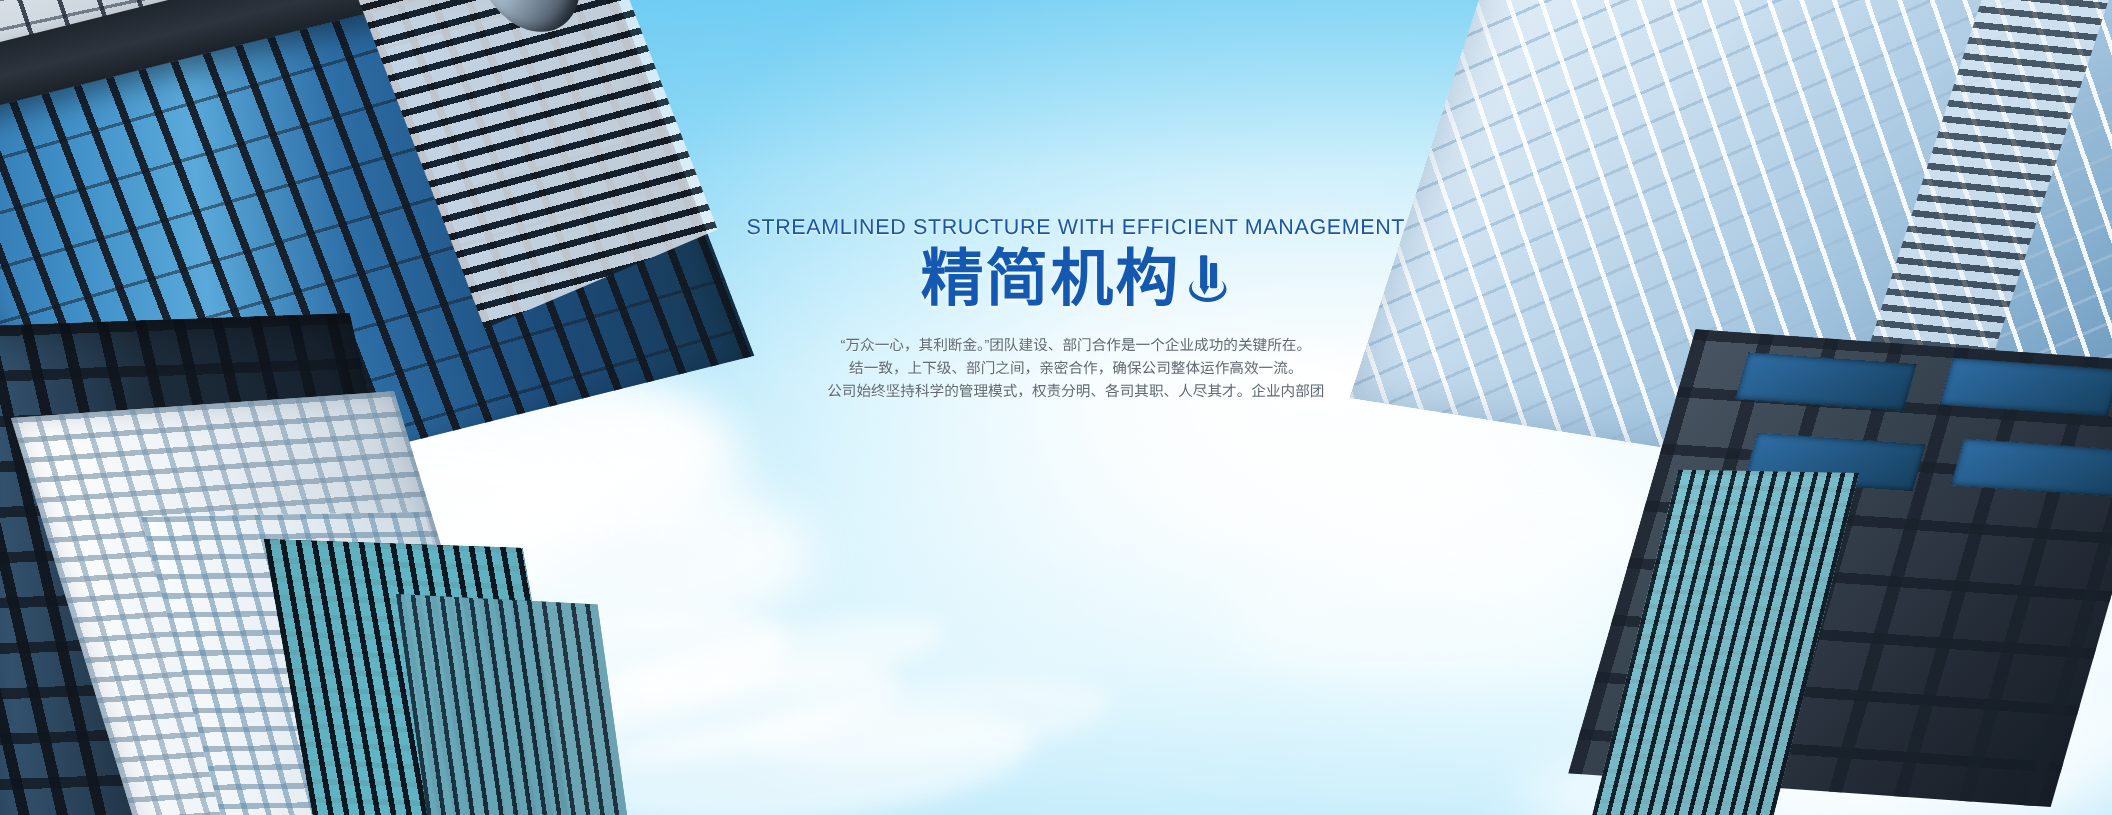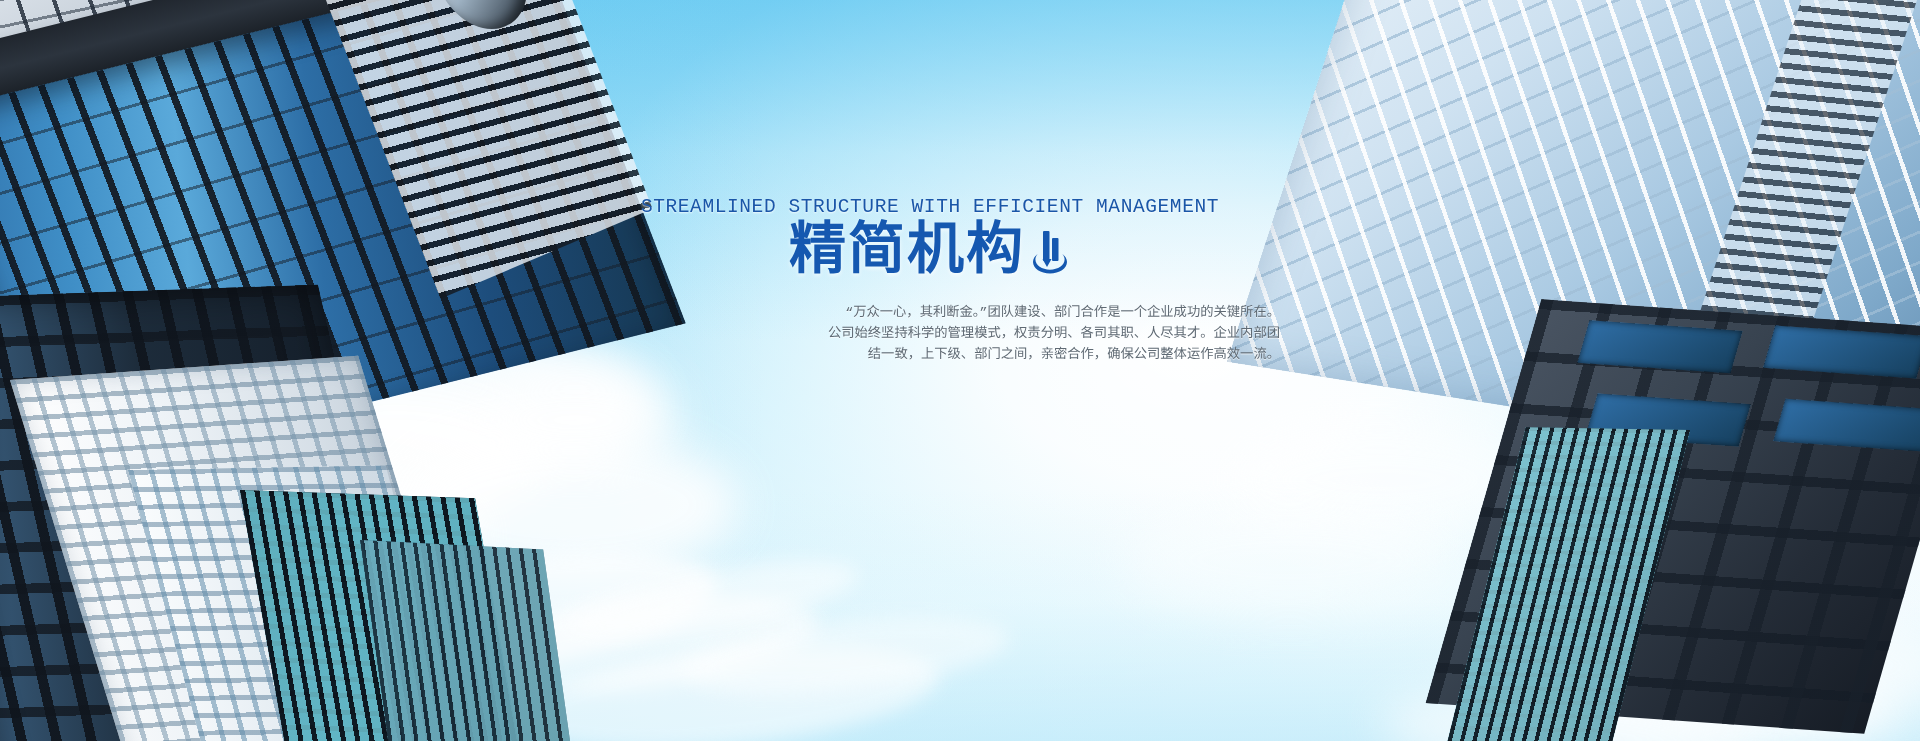--- a/index.html
+++ b/index.html
@@ -236,25 +236,24 @@
     transform-origin:right top;
     background:
       repeating-linear-gradient(90deg, rgba(16,24,32,.8) 0 4px, rgba(140,210,222,.8) 4px 12px),
       repeating-linear-gradient(180deg, rgba(16,24,32,.7) 0 4px, rgba(255,255,255,0) 4px 14px),
       linear-gradient(120deg, #3d7f91 0%, #1d4a5c 60%, #102b37 100%);
   }
 
   
   .copy{
     position:absolute;
-    left:580px; top:196px;
+    left:628px; top:196px;
     width:700px;
     text-align:center;
     z-index:40;
-    font-family:Liberation Mono, monospace;
   }
   .eyebrow{
     font-size:19.5px;
     letter-spacing:.6px;
     color:#1a56a8;
     font-weight:400;
     white-space:nowrap;
     text-shadow:0 1px 2px rgba(255,255,255,.85);
   }
   .headline{
@@ -278,21 +277,21 @@
     position:relative;
     flex:0 0 auto;
   }
   .logo-mark svg{ display:block; width:100%; height:100%; }
 
   .para{
     margin-top:16px;
     font-size:13.3px;
     line-height:1.58;
     color:#5f6a74;
-    text-align:right;
+    text-align:center;
     text-shadow:0 1px 1px rgba(255,255,255,.8);
   }
   .para div{ white-space:nowrap; }
 </style>
 </head>
 <body>
 
 <div class="banner">
 
   <div class="sky"></div>
@@ -371,18 +370,18 @@
             <path d="M18 30 l-4.5 0 l4.5 8 l4.5 -8 z"></path>
           </g>
           <path d="M4 33 c0 6.5 7.6 11.5 17 11.5 c9.4 0 17 -5 17 -11.5 c0 -3.1 -1.8 -5.9 -4.7 -8 c1.5 1.7 2.3 3.6 2.3 5.6 c0 5.6 -6.6 10.1 -14.6 10.1 c-8 0 -14.6 -4.5 -14.6 -10.1 c0 -2 .8 -3.9 2.3 -5.6 C5.8 27.1 4 29.9 4 33 z" fill="#1558b0"></path>
         </svg>
       </span>
 
     </div>
 
     <div class="para">
       <div>“万众一心，其利断金。”团队建设、部门合作是一个企业成功的关键所在。</div>
+      <div>结一致，上下级、部门之间，亲密合作，确保公司整体运作高效一流。</div>
       <div>公司始终坚持科学的管理模式，权责分明、各司其职、人尽其才。企业内部团</div>
-      <div>结一致，上下级、部门之间，亲密合作，确保公司整体运作高效一流。</div>
     </div>
 
   </div>
 </div>
 
 </body></html>

